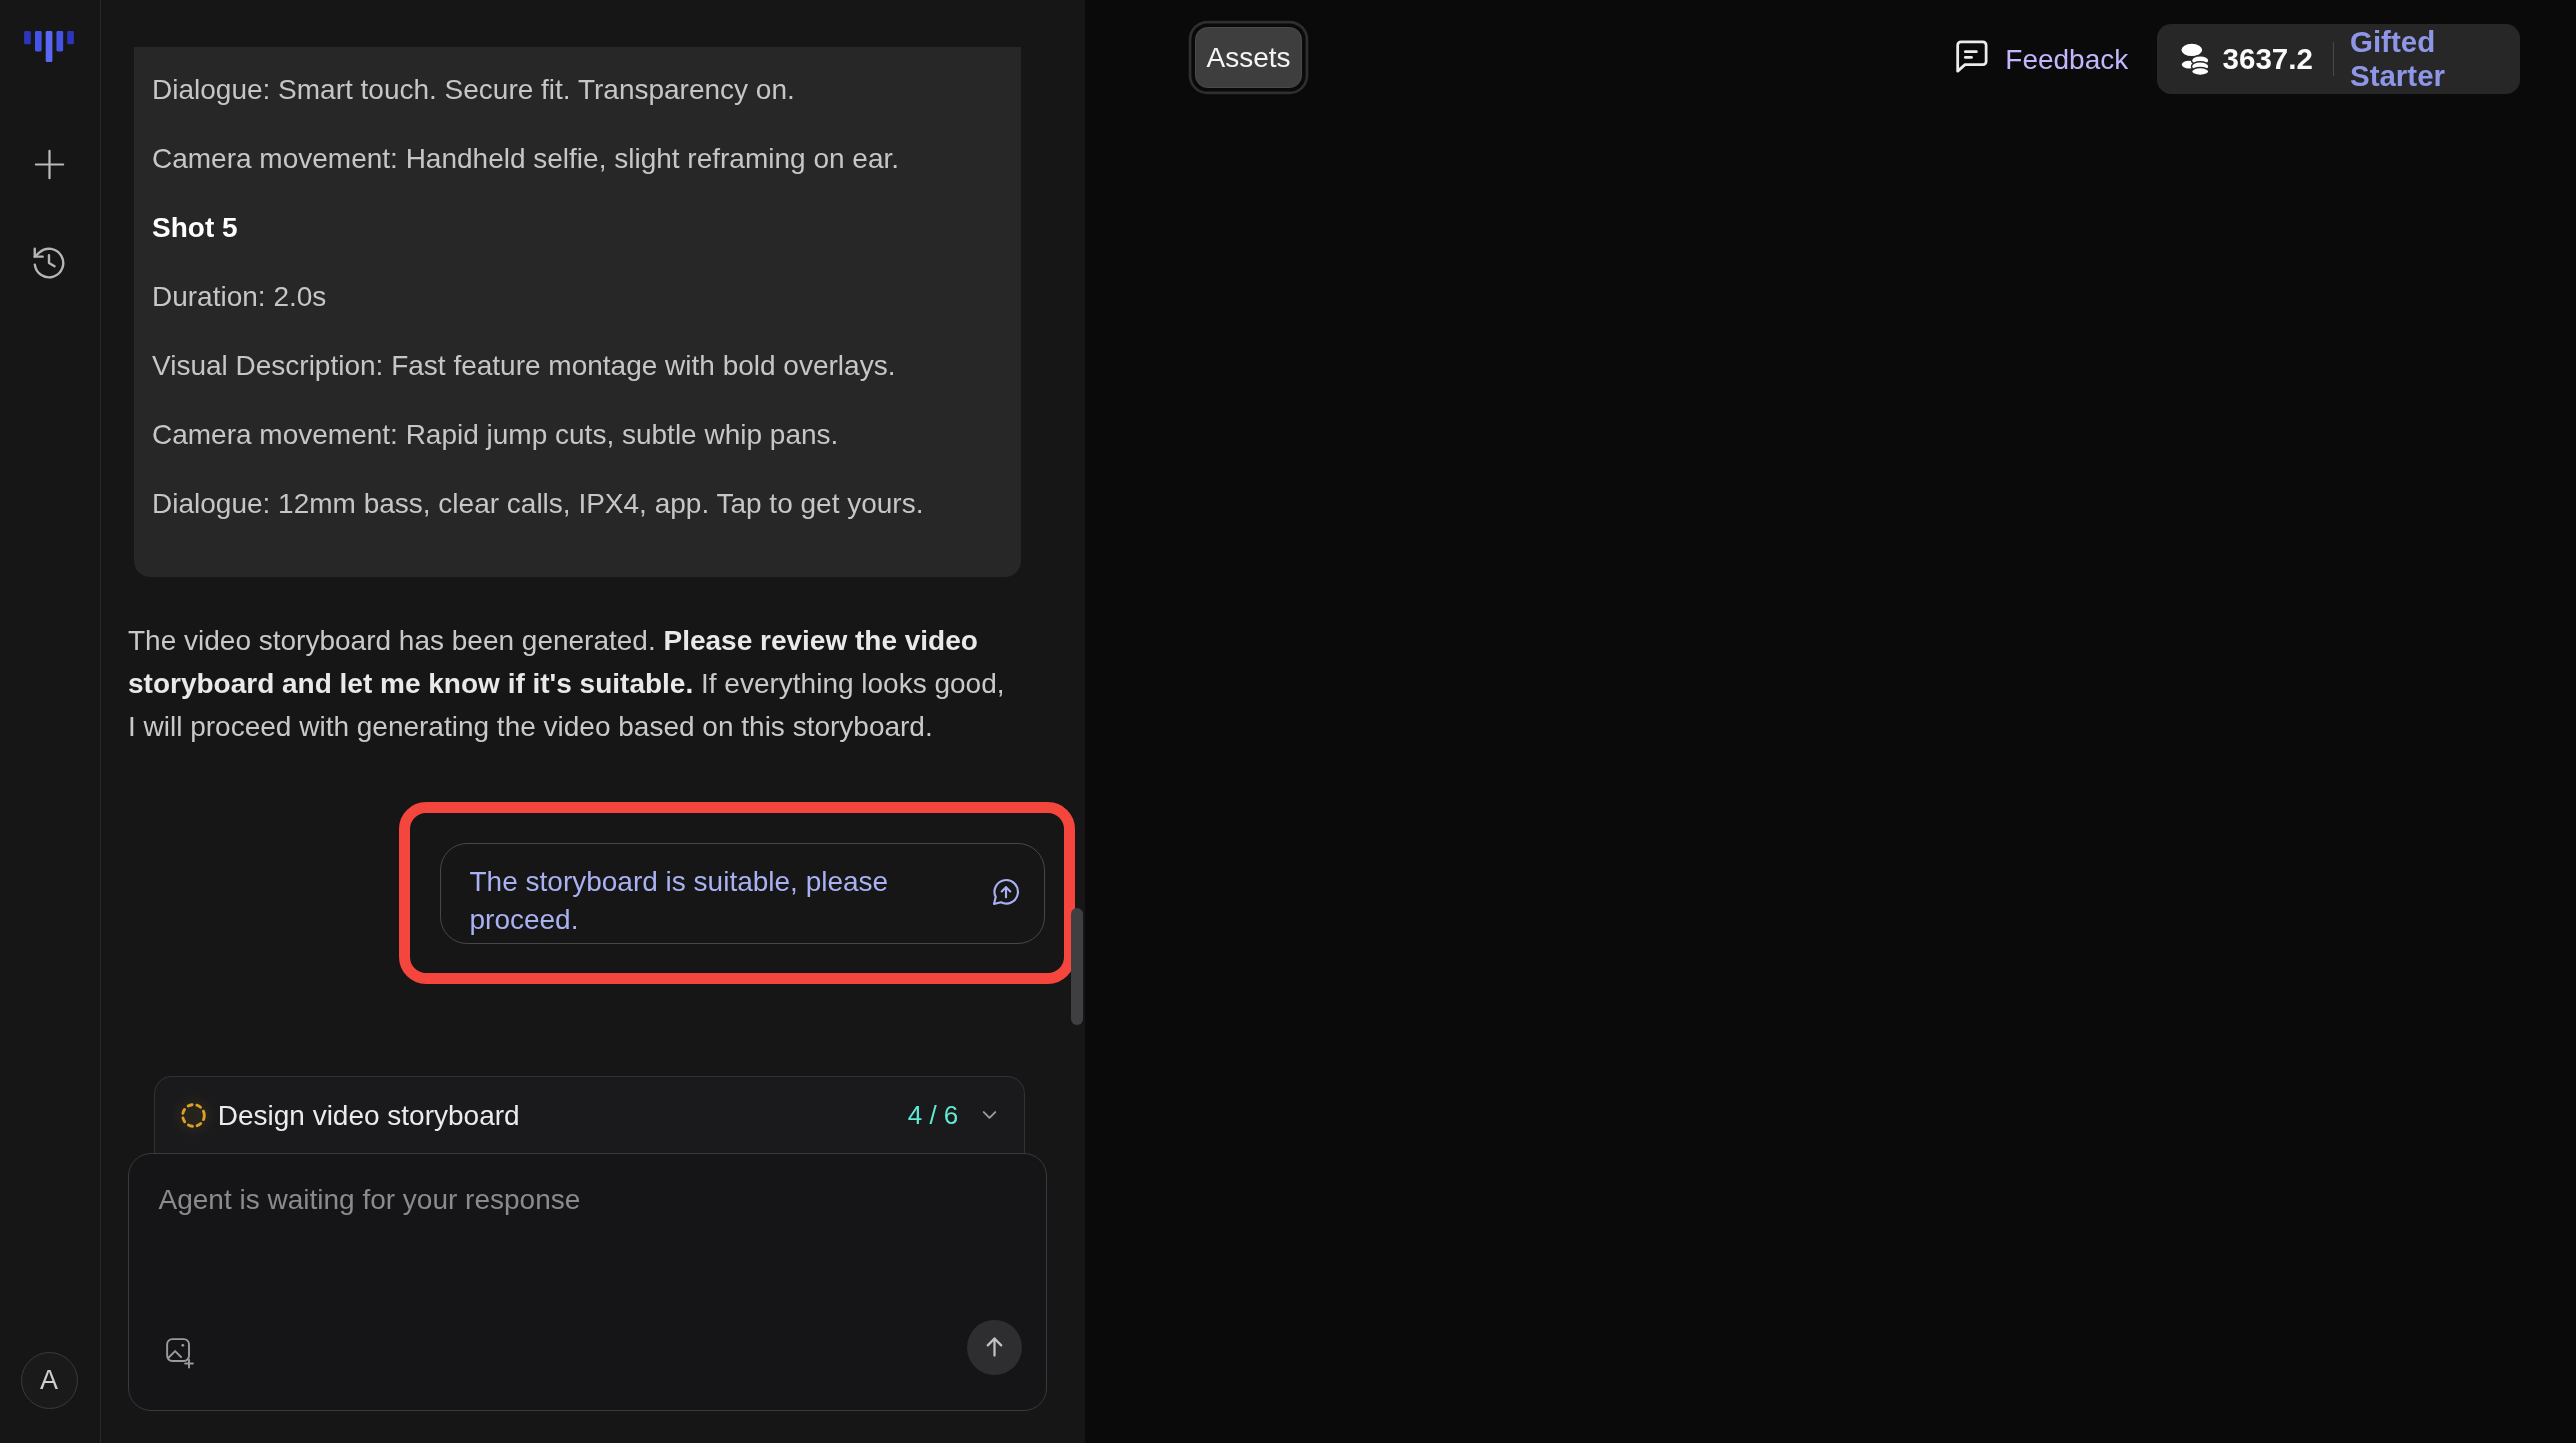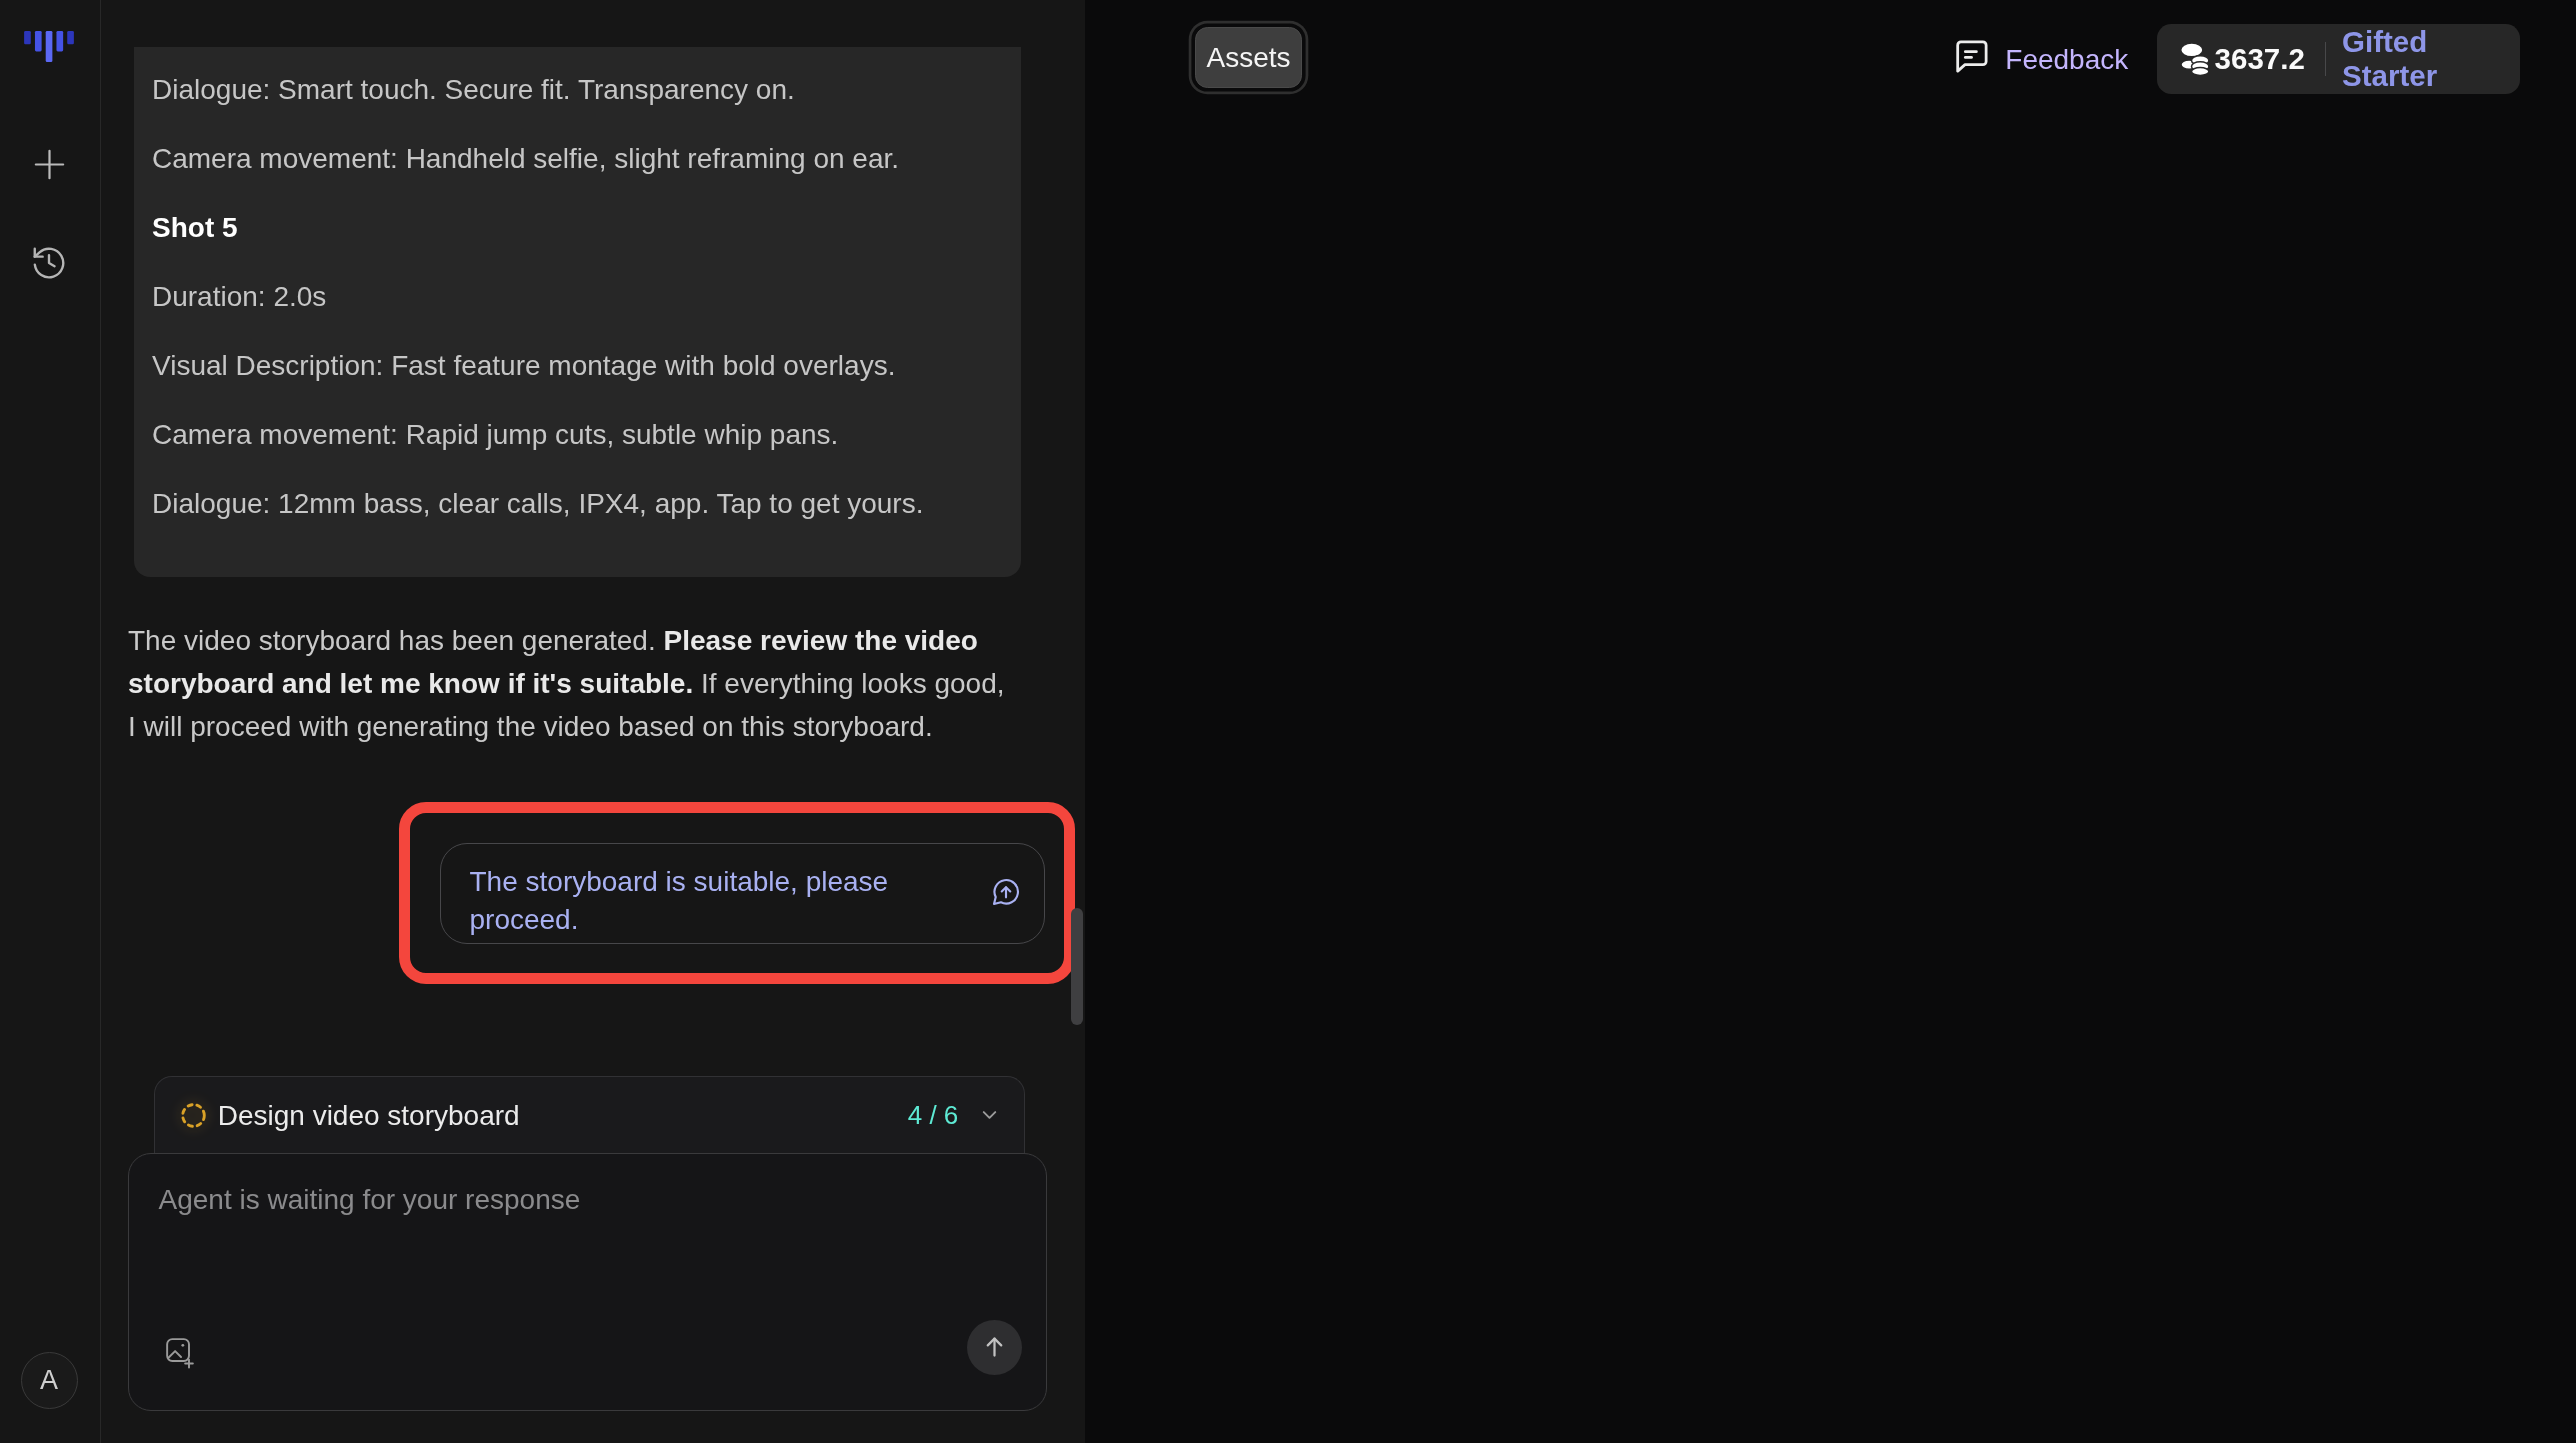--- a/index.html
+++ b/index.html
@@ -59,21 +59,21 @@
   .canvas{position:absolute;left:1085px;top:0;width:1491px;height:100%;background:#0a0a0b;}
   .assets-btn{position:absolute;left:73px;top:27px;width:107px;height:61px;background:#3e3e3e;
               border:0.9px solid #4a4a4a;border-radius:12.5px;box-sizing:border-box;cursor:pointer;
               color:#f5f5f5;font-size:28px;font-family:inherit;
               display:flex;align-items:center;justify-content:center;
               box-shadow:0 0 0 3.6px #0a0a0b,0 0 0 6.3px #2f2f2f;margin-left:37px;}
   .feedback-btn{position:absolute;left:861px;top:38px;height:43px;display:flex;align-items:center;gap:14.3px;
                 background:none;border:none;cursor:pointer;color:#c4b5fd;font-size:28px;font-family:inherit;}
   .credits-pill{position:absolute;left:1072px;top:24px;width:363px;height:70px;box-sizing:border-box;
                 background:#272727;border-radius:14.3px;display:flex;align-items:center;padding:0 19.7px 0 20.6px;cursor:pointer;}
-  .credits-pill .credits-value{color:#fafafa;font-size:29.5px;font-weight:700;margin-left:1px;}
+  .credits-pill .credits-value{color:#fafafa;font-size:29.5px;font-weight:700;margin-left:9px;}
   .credits-pill .divider{width:1.8px;height:34px;background:#48484a;margin:0 16px 0 19.7px;}
   .credits-pill .plan-label{color:#8e96e8;font-size:29.5px;font-weight:600;}
 </style>
 </head>
 <body>
 
 <div id="root">
 
   <nav class="sidebar">
     <span class="logo">

